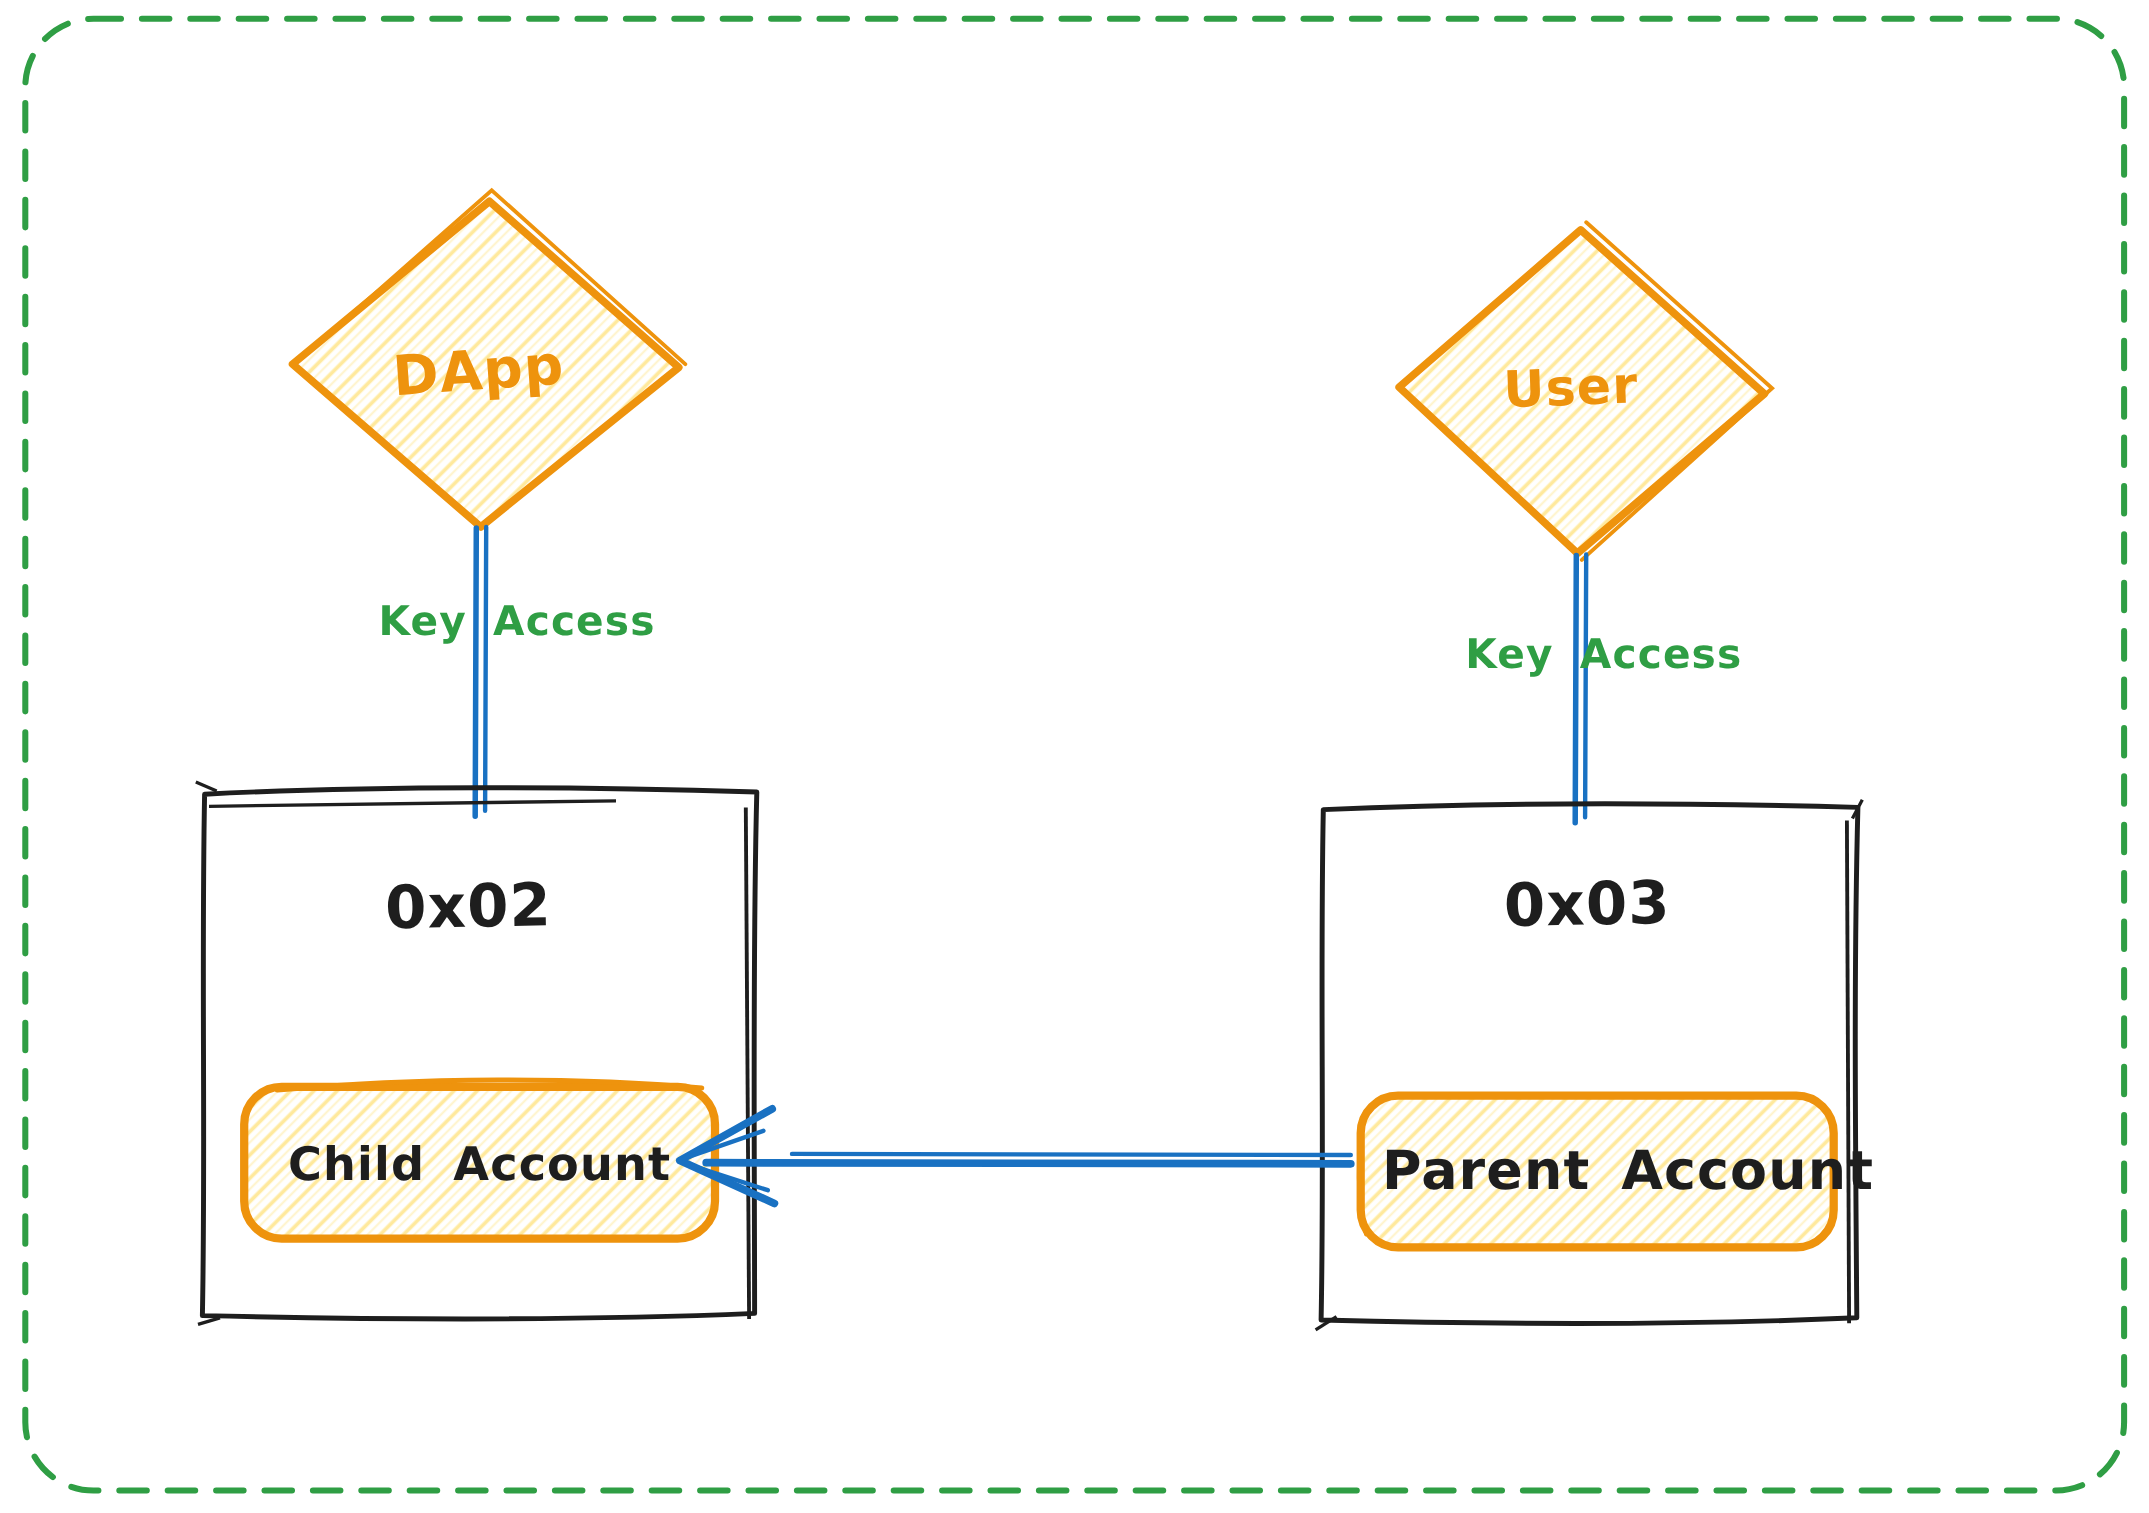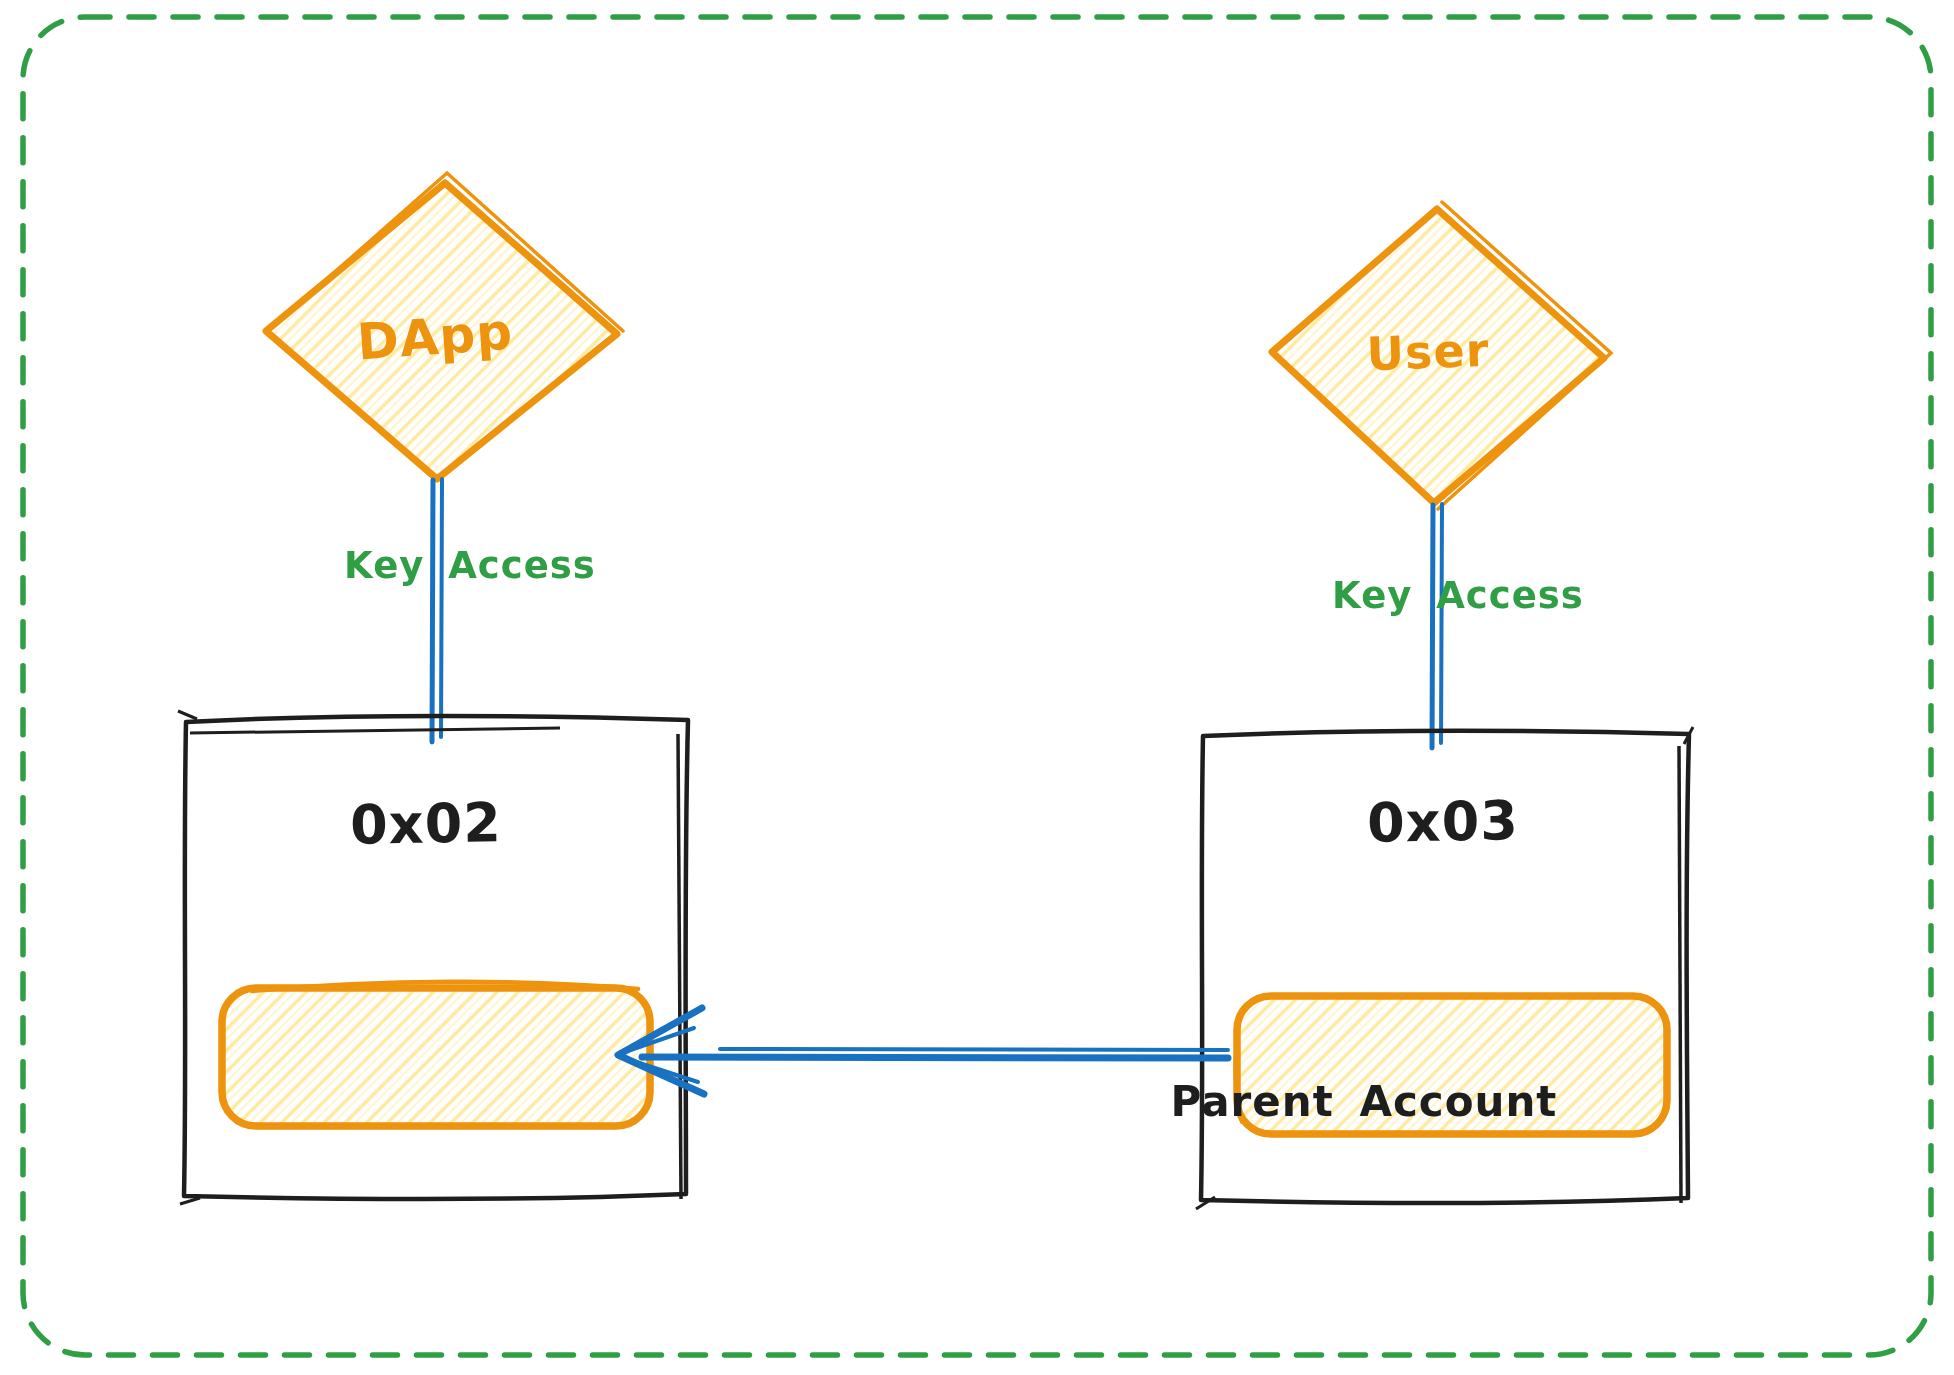--- a/index.html
+++ b/index.html
@@ -23,21 +23,21 @@
   .lbl.orange{color:#ee930d;}
   .lbl.green{color:#2f9e44;}
   .lbl.ink{color:#1e1e1e;}
   .dapp-label{left:435px;top:337px;font-size:50px;transform:translate(-50%,-50%) rotate(-4deg);}
   .user-label{left:1428px;top:352px;font-size:46px;transform:translate(-50%,-50%) rotate(-2deg);}
   .key-left{left:470px;top:565px;font-size:37px;}
   .key-right{left:1458px;top:595px;font-size:37px;}
   .addr-left{left:426px;top:824px;font-size:54px;transform:translate(-50%,-50%) rotate(-1deg);}
   .addr-right{left:1443px;top:822px;font-size:54px;transform:translate(-50%,-50%) rotate(-1deg);}
   .child-label{left:436px;top:1058px;font-size:42px;}
-  .parent-label{left:1364px;top:1064px;font-size:42px;margin-top:37px;}
+  .parent-label{left:1480px;top:1064px;font-size:49px;}
   .restricted-label{left:941px;top:998px;font-size:40px;}
 </style>
 </head>
 <body>
 
 <div class="stage">
 
   <svg viewBox="0 0 1954 1375" width="1954" height="1375">
     <defs>
       <pattern id="hatchO" width="15" height="15" patternUnits="userSpaceOnUse" patternTransform="rotate(45)">
@@ -105,15 +105,16 @@
 
   <div class="lbl hand orange dapp-label">DApp</div>
   <div class="lbl hand orange user-label">User</div>
 
   <div class="lbl hand green key-left">Key Access</div>
   <div class="lbl hand green key-right">Key Access</div>
 
   <div class="lbl hand ink addr-left">0x02</div>
   <div class="lbl hand ink addr-right">0x03</div>
 
+  <div class="lbl hand ink child-label">Child Account</div>
   <div class="lbl hand ink parent-label">Parent Account</div>
 
 </div>
 
 </body></html>

